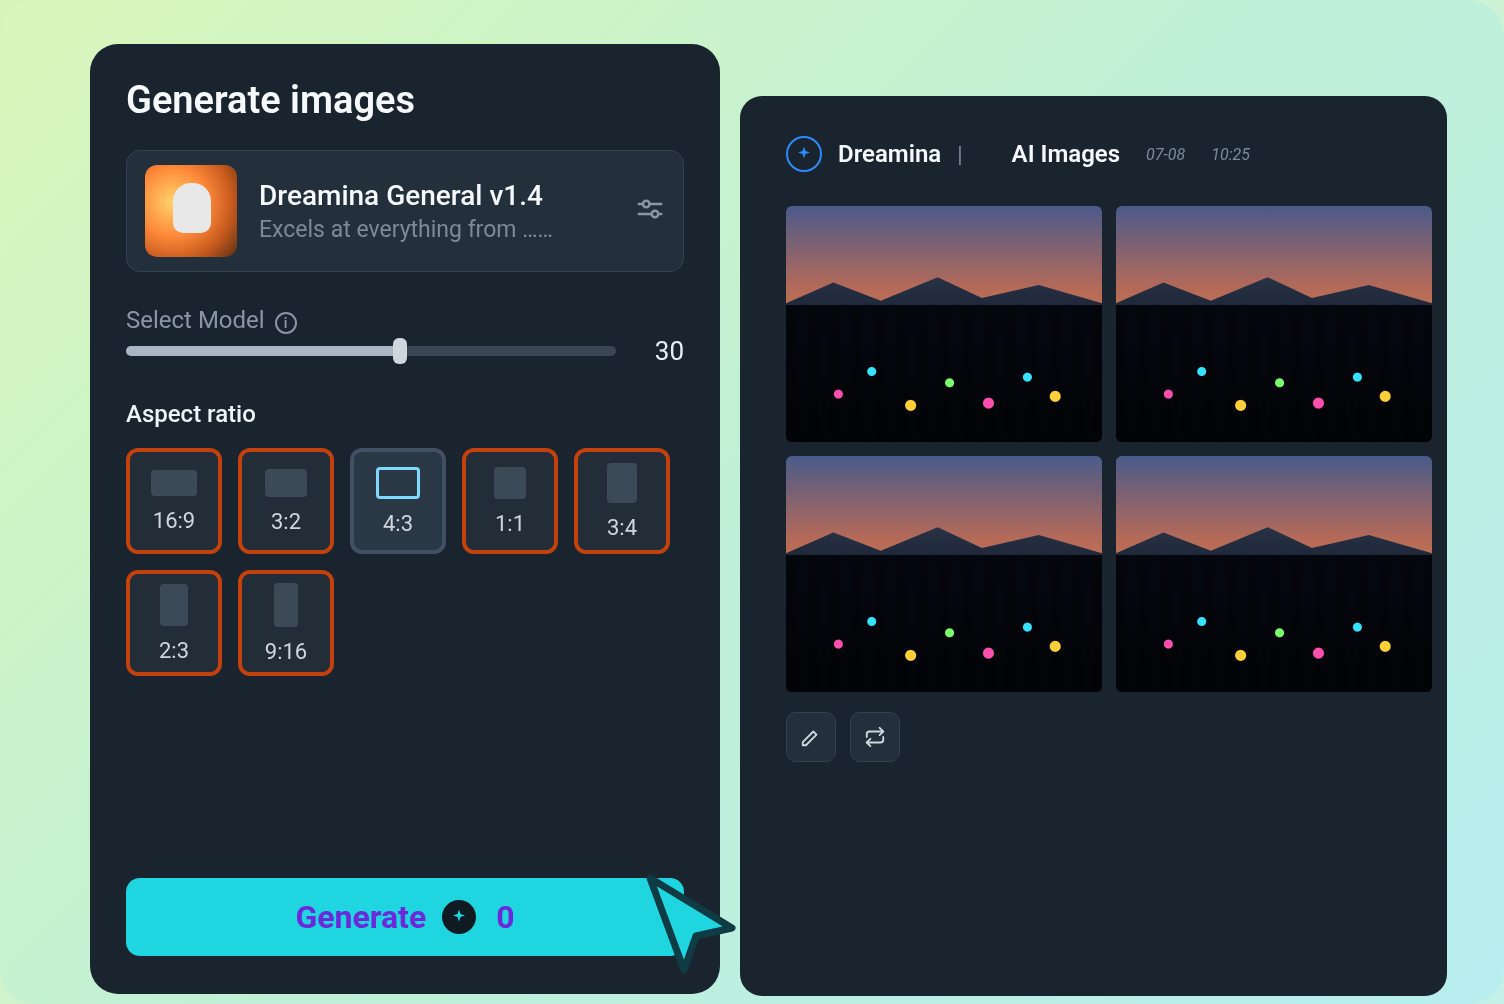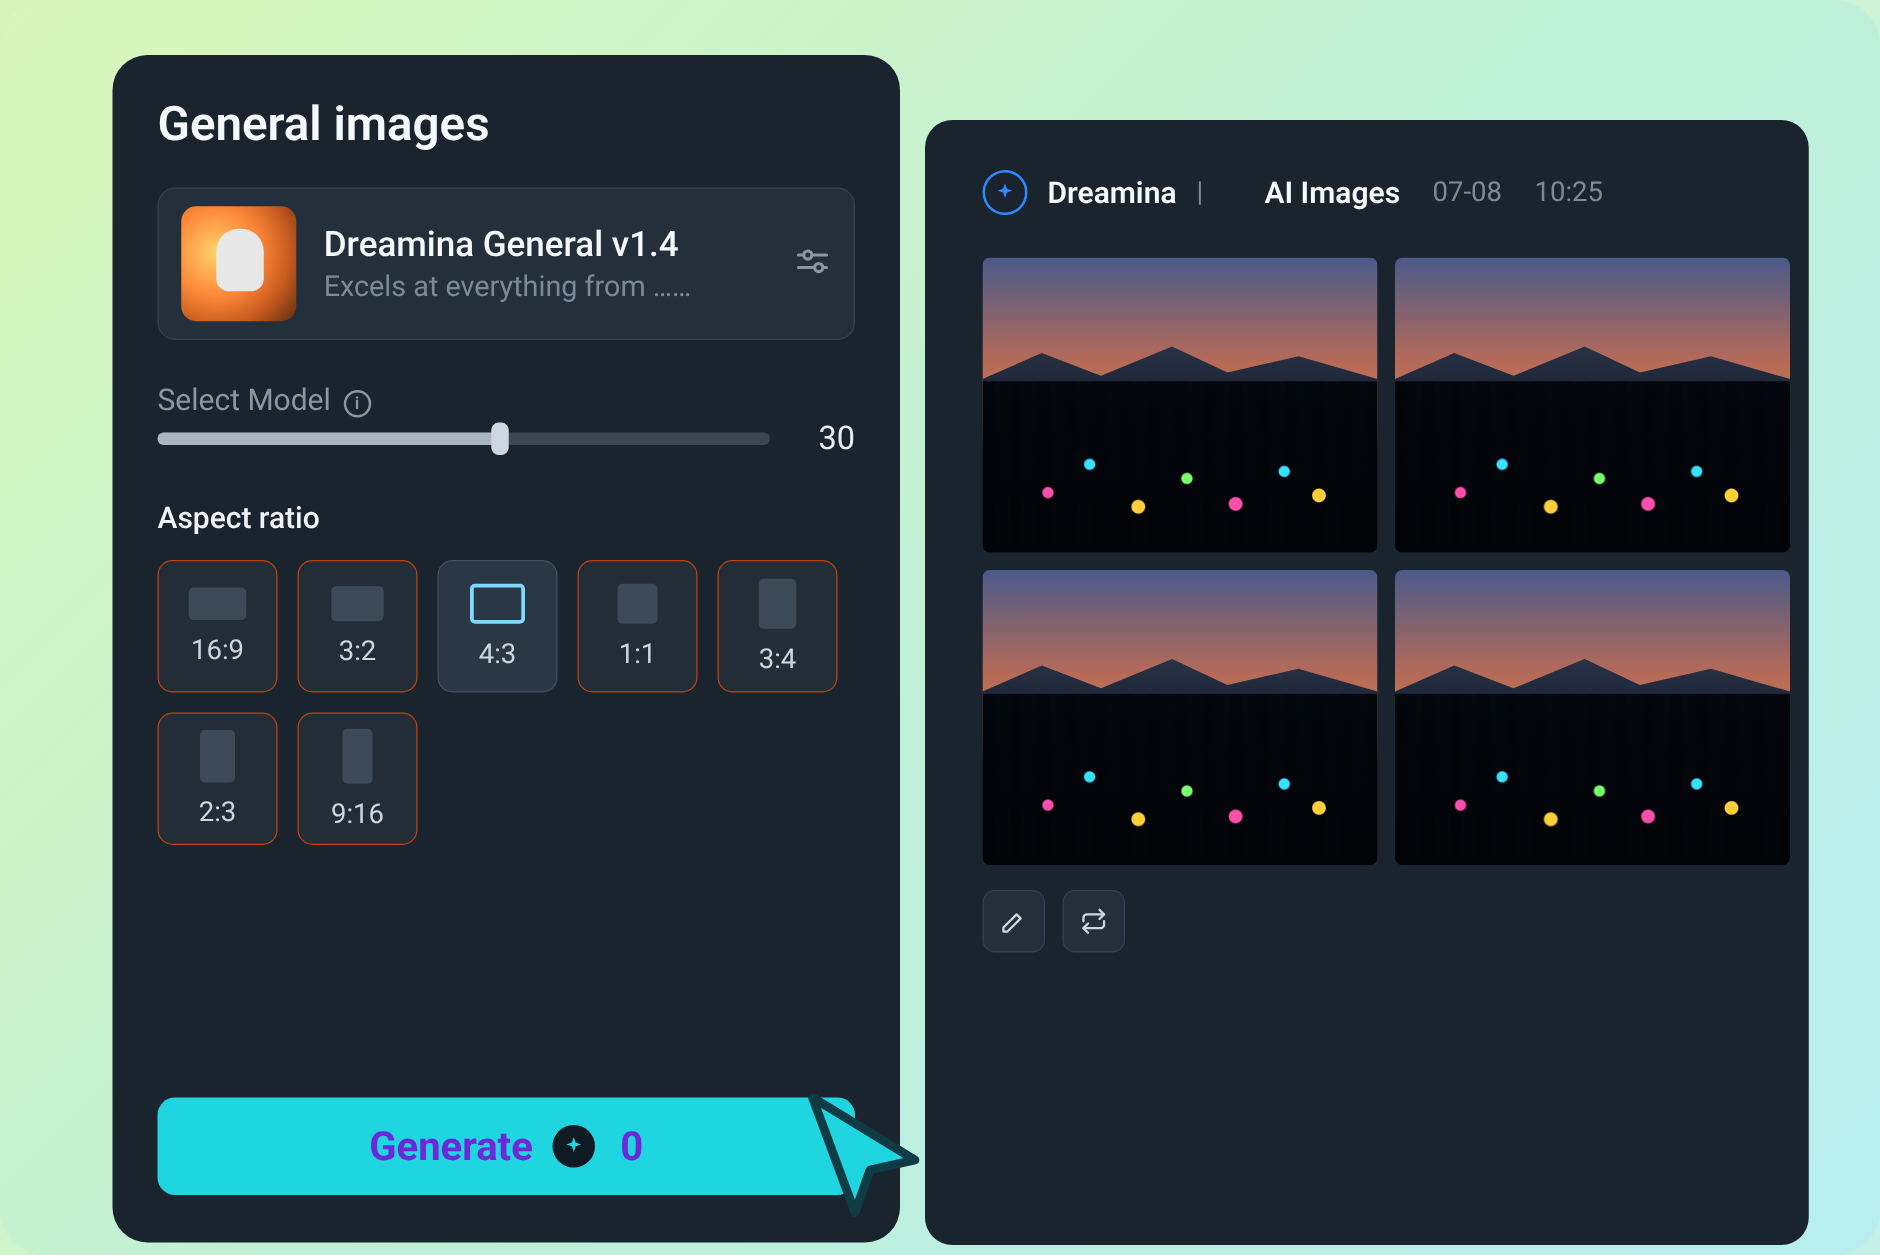--- a/index.html
+++ b/index.html
@@ -127,21 +127,21 @@
   }
   .ratio-grid {
     display: flex;
     flex-wrap: wrap;
     gap: 16px;
   }
   .ratio-btn {
     width: 96px;
     height: 106px;
     background: #222d38;
-    border: 1px solid #c2410c;
+    border: 4px solid #c2410c;
     border-radius: 12px;
     display: flex;
     flex-direction: column;
     align-items: center;
     justify-content: center;
     gap: 12px;
     cursor: pointer;
   }
   .ratio-btn.selected {
     background: #2a3745;
@@ -215,21 +215,21 @@
     border-radius: 50%;
     border: 2px solid #2d89ff;
     display: inline-flex;
     align-items: center;
     justify-content: center;
   }
   .brand-badge svg { width: 18px; height: 18px; }
   .brand-name { font-size: 24px; font-weight: 600; color: #f5f9fc; }
   .brand-sep { color: #7c8a98; font-size: 22px; }
   .brand-sub { font-size: 24px; font-weight: 600; color: #f5f9fc; margin-left: 33px; }
-  .timestamp { font-size: 22px; color: #7c8a98; margin-left: 10px; }
+  .timestamp { font-size: 16px; color: #7c8a98; margin-left: 10px; font-style: italic; }
 
   .prompt-row {
     font-size: 24px;
     color: #cfd7de;
     line-height: 1.55;
     margin-bottom: 24px;
   }
   .tag {
     display: inline-block;
     font-size: 18px;
@@ -295,21 +295,21 @@
     color: #cfd7de;
     cursor: pointer;
   }
 </style>
 </head>
 <body>
 
 <div class="canvas">
 
   <div class="panel-left">
-    <div class="panel-title">General images</div>
+    <div class="panel-title">Generate images</div>
 
     <div class="model-card">
       <div class="model-thumb"></div>
       <div class="model-text">
         <div class="model-name">Dreamina General v1.4</div>
         <div class="model-desc">Excels at everything from ……</div>
       </div>
       <div class="model-settings">
         <svg width="30" height="30" viewBox="0 0 24 24" fill="none" stroke="currentColor" stroke-width="2" stroke-linecap="round">
           <line x1="3" y1="8" x2="21" y2="8"></line>

